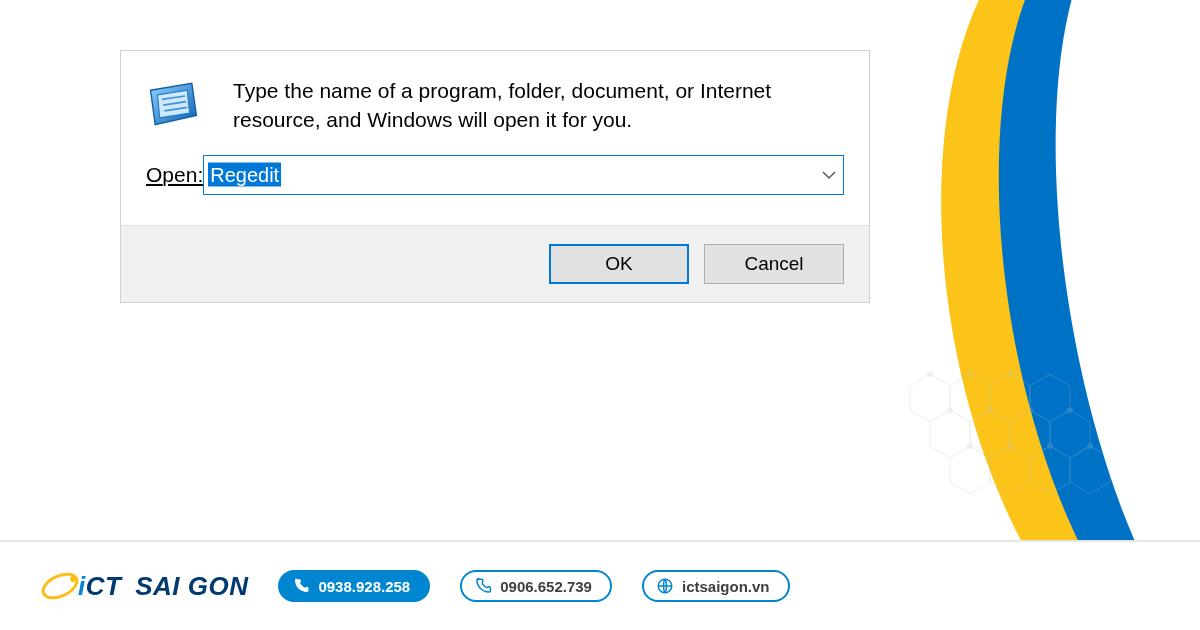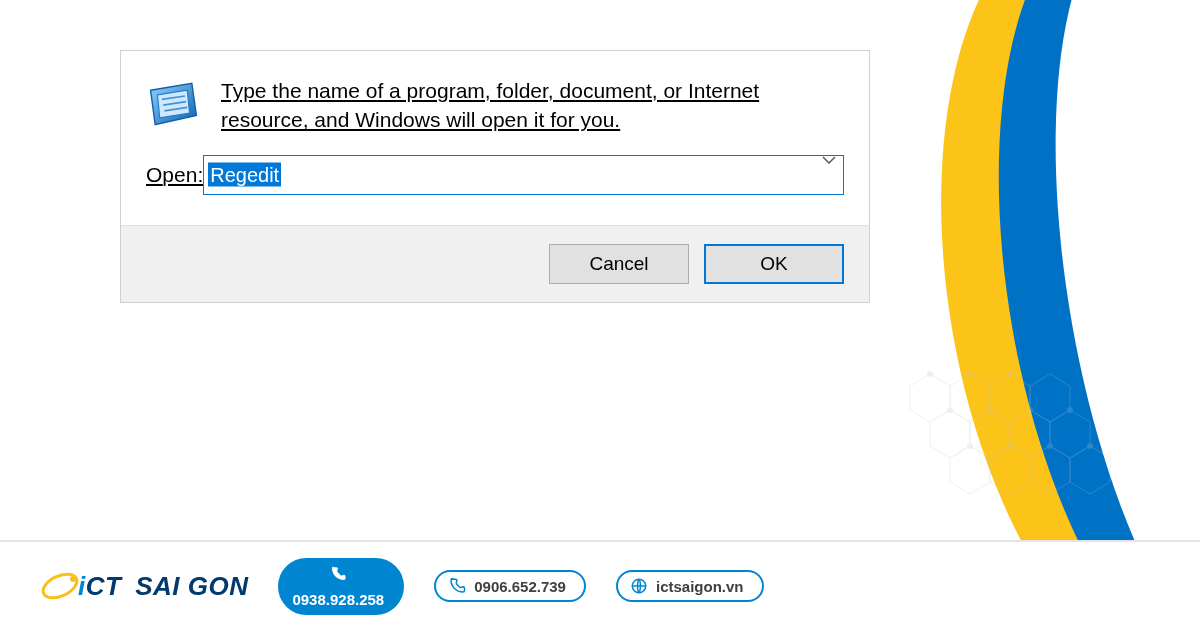--- a/index.html
+++ b/index.html
@@ -62,22 +62,21 @@
       left: 120px;
       top: 50px;
       width: 750px;
       background: #ffffff;
       border: 1px solid #d0d0d0;
       z-index: 4;
     }
     .dialog-body {
       display: flex;
       padding: 25px 25px 10px 25px;
-      gap: 20px;
-      text-decoration: underline;
+      gap: 32px;
     }
     .dialog-icon {
       flex-shrink: 0;
       width: 55px;
       height: 48px;
       margin-top: 4px;
     }
     .dialog-icon svg { width: 100%; height: 100%; }
     .dialog-desc {
       font-size: 21px;
@@ -95,21 +94,21 @@
       text-decoration: underline;
       text-decoration-color: #000;
       text-underline-offset: 2px;
     }
     .open-label::first-letter { text-decoration: underline; }
     .combo-wrap {
       flex: 1;
       height: 40px;
       border: 1px solid #0078d7;
       display: flex;
-      align-items: flex-start;
+      align-items: center;
       position: relative;
       background: #fff;
     }
     .combo-text {
       position: absolute;
       left: 4px;
       top: 50%;
       transform: translateY(-50%);
       font-size: 20px;
     }
@@ -187,21 +186,20 @@
       display: flex;
       align-items: center;
       gap: 8px;
       font-size: 15px;
       color: #404040;
       font-weight: 600;
     }
     .pill-filled {
       background: #0086d1;
       color: #fff;
-      flex-direction: column;
     }
     .pill-empty {
       background: #fff;
     }
     .pill-icon { width: 18px; height: 18px; flex-shrink: 0; }
   </style>
 </head>
 <body>
 
 <div class="swoosh-yellow"></div>
@@ -268,22 +266,22 @@
       <div style="flex:1"></div>
       <span class="chevron">
         <svg width="14" height="8" viewBox="0 0 14 8">
             <path d="M1 1 L7 7 L13 1" stroke="#5a5a5a" stroke-width="1.5" fill="none"></path>
           </svg>
       </span>
     </div>
   </div>
 
   <div class="dialog-footer">
+    <button class="btn btn-primary">OK</button>
     <button class="btn">Cancel</button>
-    <button class="btn btn-primary">OK</button>
   </div>
 </div>
 
 <div class="footer">
   <div class="logo">
     <span class="logo-swirl">
       <svg viewBox="0 0 40 40">
         <ellipse cx="20" cy="20" rx="18" ry="10" fill="none" stroke="#fcbf17" stroke-width="3" transform="rotate(-25 20 20)"></ellipse>
         <circle cx="33" cy="13" r="3" fill="#fcbf17"></circle>
       </svg>

